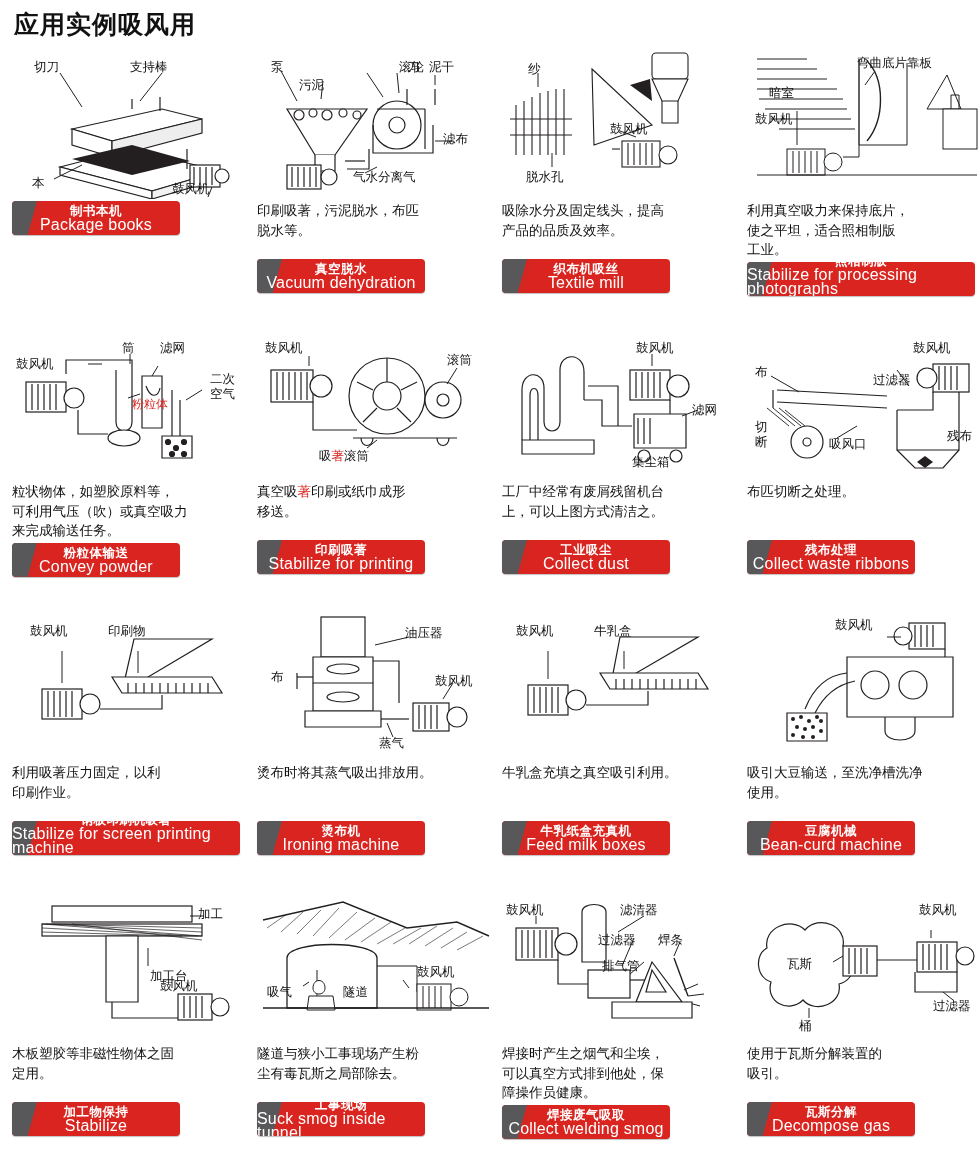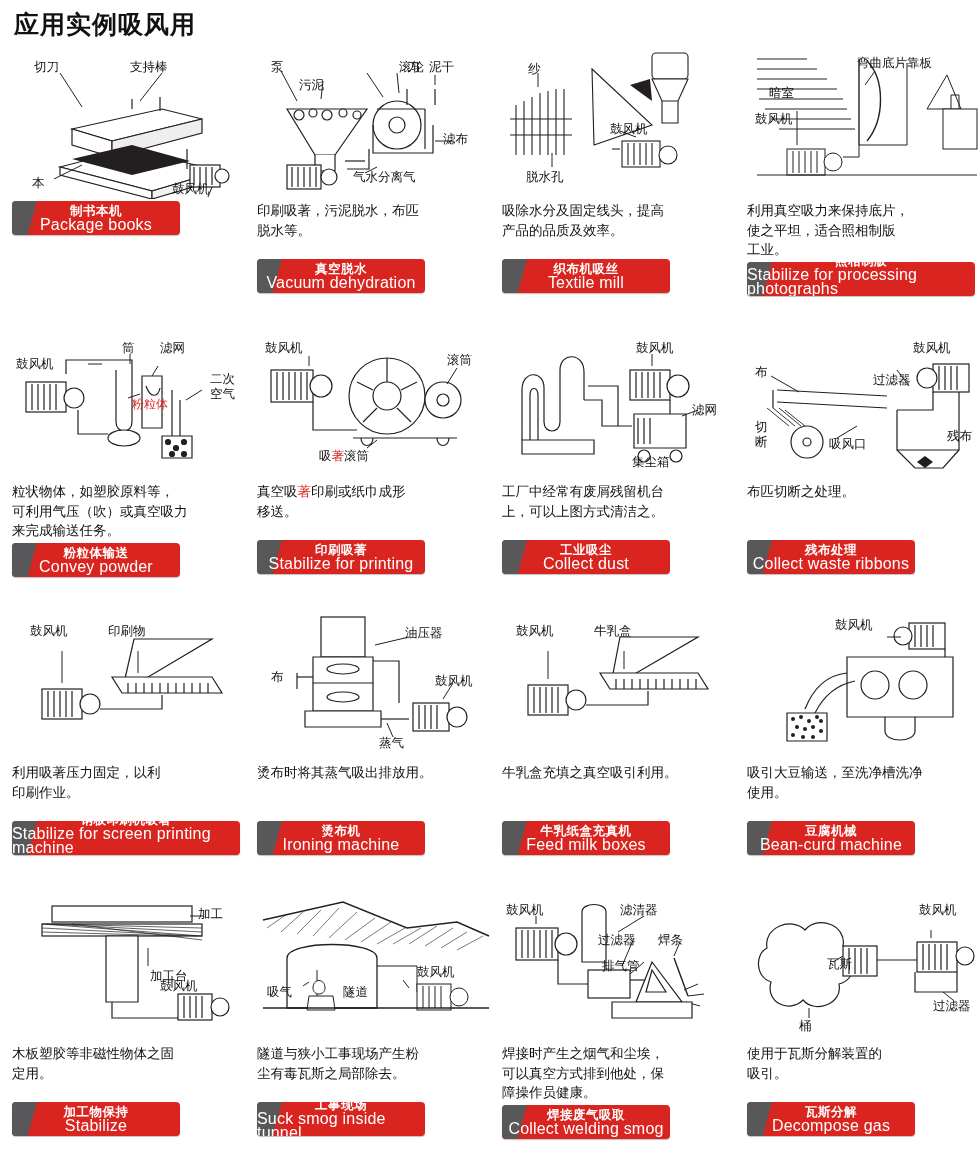--- a/index.html
+++ b/index.html
@@ -676,21 +676,21 @@
           <path d="M168 80 L168 100 L210 100 L210 80"></path>
         </g>
         <g stroke="#231f20" stroke-width="1">
           <path d="M184 38 L184 46"></path>
           <path d="M96 64 L86 70"></path>
           <path d="M62 116 L62 126"></path>
           <path d="M206 108 L196 100"></path>
         </g>
       </svg>
       <span class="lbl" style="left:172px;top:10px;">鼓风机</span>
-      <span class="lbl" style="left:40px;top:64px;margin-left:40px;">瓦斯</span>
+      <span class="lbl" style="left:40px;top:64px;">瓦斯</span>
       <span class="lbl" style="left:186px;top:106px;">过滤器</span>
       <span class="lbl" style="left:52px;top:126px;">桶</span>
     </div>
     <div class="desc">使用于瓦斯分解装置的
 吸引。</div>
     <div class="badge">
       <span class="slab"></span>
       <span class="cn">瓦斯分解</span>
       <span class="en">Decompose gas</span>
     </div>

